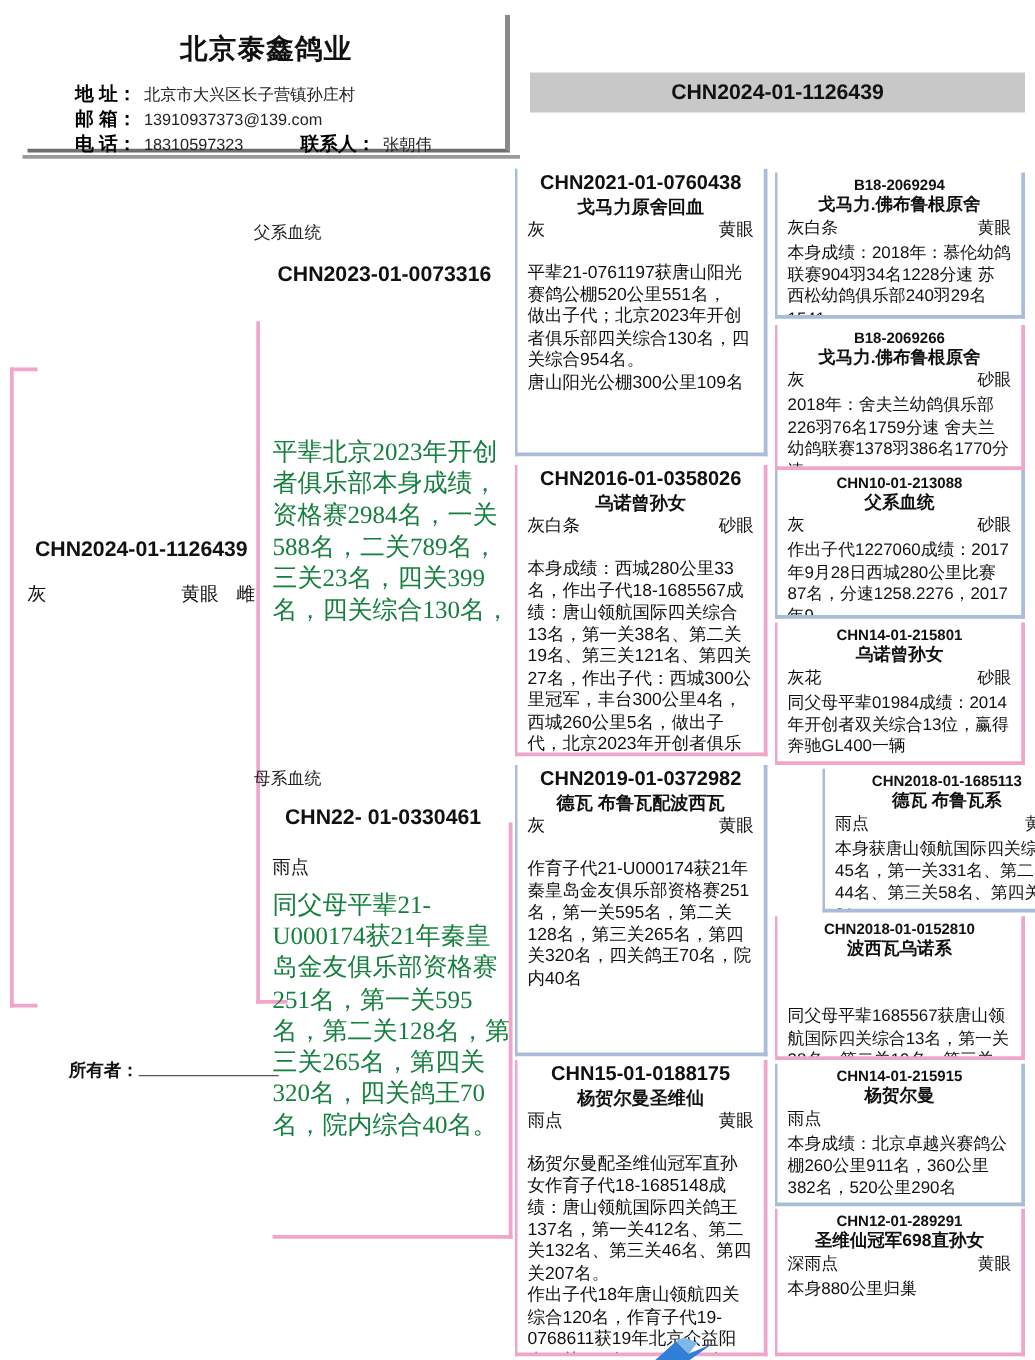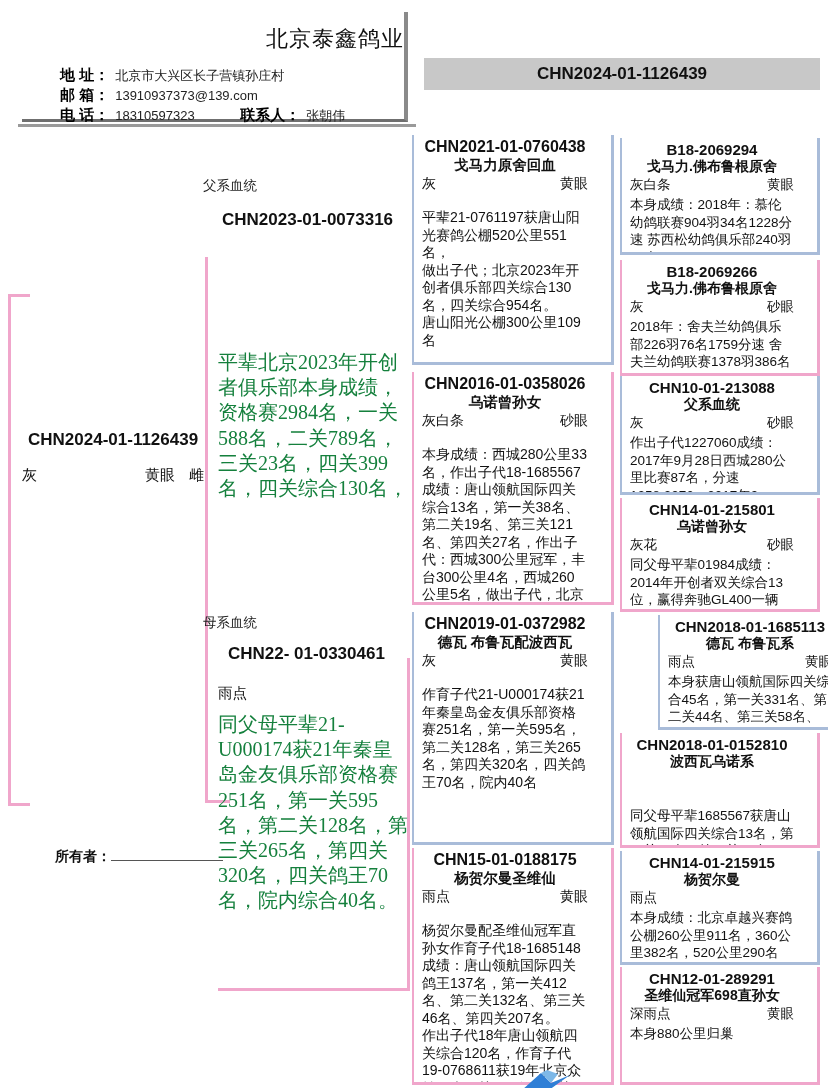--- a/index.html
+++ b/index.html
@@ -4,47 +4,47 @@
 <style>
   * { margin:0; padding:0; box-sizing:border-box; }
   html,body { background:#e9e9e9; }
   body { font-family:"Liberation Sans","DejaVu Sans",sans-serif; color:#111; }
   .page { position:relative; width:828px; height:1088px; background:#ffffff; overflow:hidden; margin:0 auto; }
   .abs { position:absolute; }
 
   
   .header-box { left:22px; top:12px; width:386px; height:110px;
     border-right:4px solid #8a8a8a; border-bottom:3px solid #6f6f6f; background:#fff; }
-  .header-title { text-align:right; font-weight:normal; font-size:22px; padding-top:12px; letter-spacing:1px; }
+  .header-title { text-align:center; font-weight:bold; font-size:22px; padding-top:12px; letter-spacing:1px; }
   .hrow { position:absolute; left:38px; font-size:13px; color:#222; white-space:nowrap; }
   .hlabel { font-weight:bold; font-size:15px; color:#000; margin-right:6px; }
   .header-underline { left:18px; top:124px; width:398px; height:3px; background:#9a9a9a; }
 
   
   .banner { left:424px; top:58px; width:396px; height:32px; background:#c8c8c8;
     text-align:center; font-weight:bold; font-size:17px; line-height:32px; }
 
   
   .pline { background:var(--female); }
 
   
   .sec-label { font-size:13.5px; color:#222; }
   .ring-lg { font-weight:bold; font-size:17px; white-space:nowrap; }
   .descc { font-size:20px; line-height:1.26; white-space:pre-line; color:#15803d;font-family:Liberation Serif, serif; }
   .cerow { display:flex; font-size:15px; }
 
   
-  .pbox { position:absolute; background:#fff; padding:3px 23px 0 8px; overflow:hidden; }
+  .pbox { position:absolute; background:#fff; padding:3px 8px 0 8px; overflow:hidden; }
   .pbox.m { border-left:2px solid var(--male); border-right:3px solid var(--male); border-bottom:3px solid var(--male); }
   .pbox.f { border-left:2px solid var(--female); border-right:3px solid var(--female); border-bottom:3px solid var(--female); }
   .pbox .ring { font-weight:bold; font-size:16px; text-align:center; white-space:nowrap; }
   .pbox .bname { font-weight:bold; font-size:14.5px; text-align:center; white-space:nowrap; }
   .pbox .ce { display:flex; justify-content:space-between; font-size:14px; min-height:18px; }
   .pbox .desc { font-size:14px; line-height:1.25; white-space:pre-line; margin-top:16px; }
-  .pbox.gg .ring { font-size:15px; }
+  .pbox.gg .ring { font-size:12px; }
   .pbox.gg .bname { font-size:14px; }
   .pbox.gg .ce { font-size:13.5px; }
   .pbox.gg .desc { margin-top:2px; font-size:13.5px; line-height:1.3; }
 
   .owner { font-size:14px; font-weight:bold; }
   .owner-line { display:inline-block; width:112px; border-bottom:1.5px solid #555; height:12px; }
 </style>
 </head>
 <body>
 

